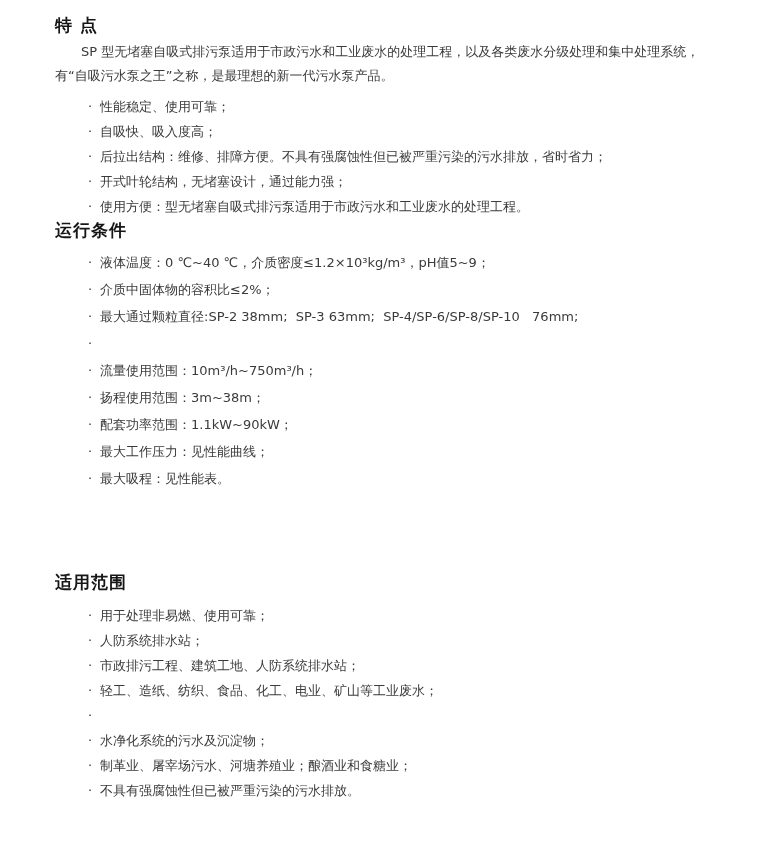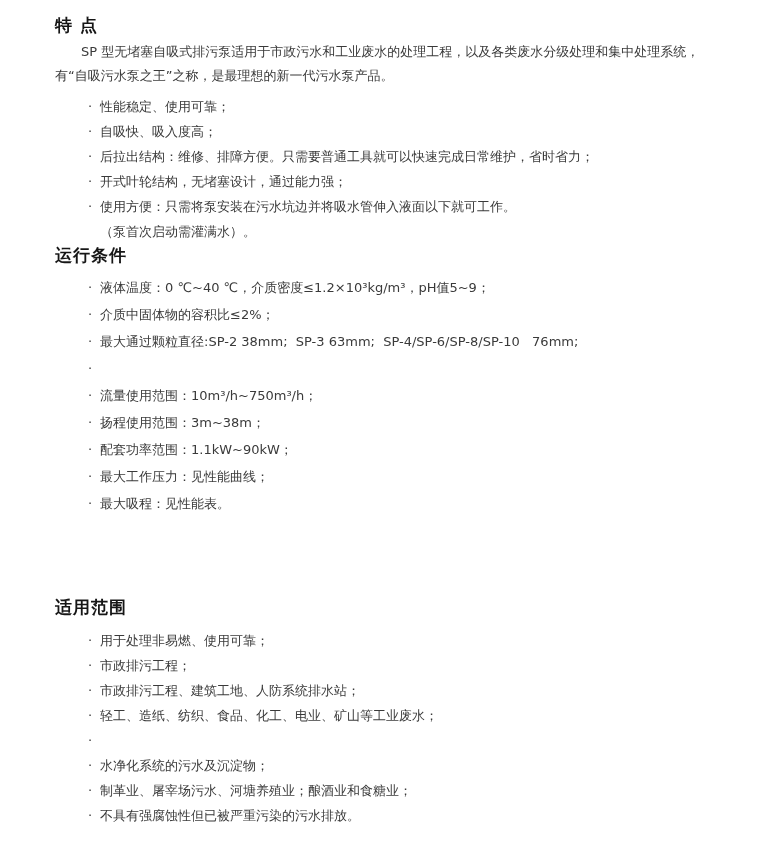--- a/index.html
+++ b/index.html
@@ -85,32 +85,31 @@
       <li>
         <span class="dot">·</span>
         <span class="li-text">性能稳定、使用可靠；</span>
       </li>
       <li>
         <span class="dot">·</span>
         <span class="li-text">自吸快、吸入度高；</span>
       </li>
       <li>
         <span class="dot">·</span>
-        <span class="li-text">后拉出结构：维修、排障方便。只需要普通工具就可以快速完成日常维护，省时省力；</span>
+        <span class="li-text">后拉出结构：维修、排障方便。不具有强腐蚀性但已被严重污染的污水排放，省时省力；</span>
       </li>
       <li>
         <span class="dot">·</span>
         <span class="li-text">开式叶轮结构，无堵塞设计，通过能力强；</span>
       </li>
       <li>
         <span class="dot">·</span>
-        <span class="li-text">使用方便：只需将泵安装在污水坑边并将吸水管伸入液面以下就可工作。</span>
+        <span class="li-text">使用方便：型无堵塞自吸式排污泵适用于市政污水和工业废水的处理工程。</span>
       </li>
     </ul>
-    <div class="note-line">（泵首次启动需灌满水）。</div>
   </div>
 
   <div class="sec2">
     <h2 class="section-heading">运行条件</h2>
     <ul class="bullets">
       <li>
         <span class="dot">·</span>
         <span class="li-text">液体温度：0 ℃~40 ℃，介质密度≤1.2×10³kg/m³，pH值5~9；</span>
       </li>
       <li>
@@ -149,21 +148,21 @@
 
   <div class="sec3">
     <h2 class="section-heading">适用范围</h2>
     <ul class="bullets">
       <li>
         <span class="dot">·</span>
         <span class="li-text">用于处理非易燃、使用可靠；</span>
       </li>
       <li>
         <span class="dot">·</span>
-        <span class="li-text">市政排污工程；</span>
+        <span class="li-text">人防系统排水站；</span>
       </li>
       <li>
         <span class="dot">·</span>
         <span class="li-text">市政排污工程、建筑工地、人防系统排水站；</span>
       </li>
       <li>
         <span class="dot">·</span>
         <span class="li-text">轻工、造纸、纺织、食品、化工、电业、矿山等工业废水；</span>
       </li>
       <li>

